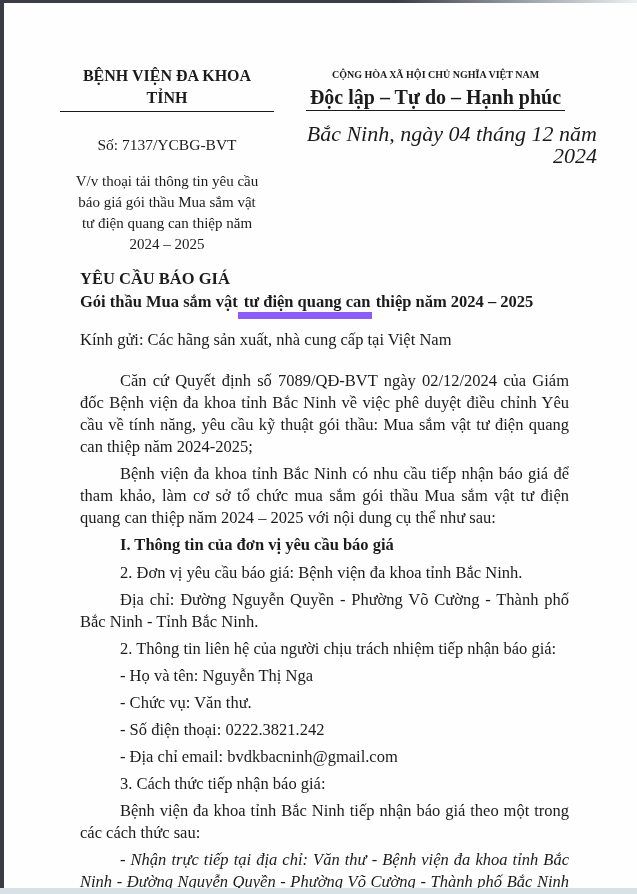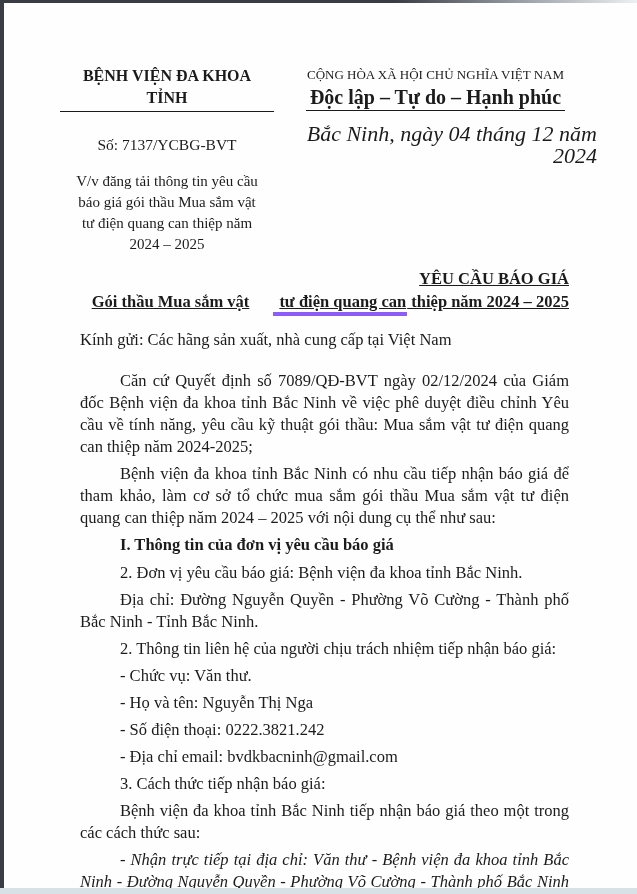--- a/index.html
+++ b/index.html
@@ -45,40 +45,39 @@
   }
   .h-left { width: 214px; text-align: center; flex: none; }
   .h-right { flex: 1; text-align: center; }
   .agency { font-size: 16px; letter-spacing: 0.2px; }
   .unit   { font-size: 16px; font-weight: bold; margin-top: 1px; }
   .u-line {
     display: inline-block;
     border-bottom: 1.6px solid #1a1a1a;
     padding: 0 4px 2px 4px;
   }
-  .motto1 { font-size: 13px; font-weight: normal; }
+  .motto1 { font-size: 10px; font-weight: bold; }
   .motto2 { font-size: 20px; font-weight: bold; margin-top: 0px; }
   .row2 { margin-top: 11px; align-items: center; }
   .doc-number { font-size: 15.5px; }
   .h-date { flex: 1; text-align: right; font-style: italic; font-size: 22px; }
   .subject {
     width: 214px;
     margin-left: -20px;
     margin-top: 4px;
     text-align: center;
     font-size: 15px;
     line-height: 21px;
   }
-  .title { text-align: right; margin-top: 12px; line-height: 23px; text-decoration: underline; }
+  .title { text-align: left; margin-top: 12px; line-height: 23px; }
   .title-1 { font-weight: bold; font-size: 16.5px; }
   .title-2 { font-weight: bold; font-size: 16.5px; }
   .t-u {
-    border-bottom: 4px solid #8b5cf6;
+    border-bottom: 7px solid #8b5cf6;
     padding: 0 1px 1px 6px;
-    margin-left: 24px;
   }
   .salutation { text-align: left; margin-top: 16px; }
   .para {
     margin: 0 0 5px 0;
     text-align: justify;
     text-indent: 40px;
   }
   .para.first { margin-top: 19px; }
   .heading {
     font-weight: bold;
@@ -107,43 +106,43 @@
         <div class="motto2"><span class="u-line">Độc lập – Tự do – Hạnh phúc</span></div>
       </div>
     </div>
 
     <div class="hdr-row row2">
       <div class="h-left doc-number">Số: 7137/YCBG-BVT</div>
       <div class="h-date">Bắc Ninh, ngày 04 tháng 12 năm 2024</div>
     </div>
 
     <div class="subject">
-      <div>V/v đăng tải thông tin yêu cầu</div>
+      <div>V/v thoại tải thông tin yêu cầu</div>
       <div>báo giá gói thầu Mua sắm vật</div>
       <div>tư điện quang can thiệp năm</div>
       <div>2024 – 2025</div>
     </div>
 
     <div class="title">
       <div class="title-1">YÊU CẦU BÁO GIÁ</div>
       <div class="title-2"><span>Gói thầu Mua sắm vật</span><span class="t-u">tư điện quang can</span><span> thiệp năm 2024 – 2025</span></div>
     </div>
 
     <div class="salutation">Kính gửi: Các hãng sản xuất, nhà cung cấp tại Việt Nam</div>
 
     <p class="para first">Căn cứ Quyết định số 7089/QĐ-BVT ngày 02/12/2024 của Giám đốc Bệnh viện đa khoa tỉnh Bắc Ninh về việc phê duyệt điều chỉnh Yêu cầu về tính năng, yêu cầu kỹ thuật gói thầu: Mua sắm vật tư điện quang can thiệp năm 2024-2025;</p>
     <p class="para">Bệnh viện đa khoa tỉnh Bắc Ninh có nhu cầu tiếp nhận báo giá để tham khảo, làm cơ sở tổ chức mua sắm gói thầu Mua sắm vật tư điện quang can thiệp năm 2024 – 2025 với nội dung cụ thể như sau:</p>
 
     <div class="heading">I. Thông tin của đơn vị yêu cầu báo giá</div>
 
     <div class="line">2. Đơn vị yêu cầu báo giá: Bệnh viện đa khoa tỉnh Bắc Ninh.</div>
     <div class="line">Địa chỉ: Đường Nguyễn Quyền - Phường Võ Cường - Thành phố Bắc Ninh - Tỉnh Bắc Ninh.</div>
     <div class="line">2. Thông tin liên hệ của người chịu trách nhiệm tiếp nhận báo giá:</div>
+    <div class="line">- Họ và tên: Nguyễn Thị Nga</div>
     <div class="line">- Chức vụ: Văn thư.</div>
-    <div class="line">- Họ và tên: Nguyễn Thị Nga</div>
     <div class="line">- Số điện thoại: 0222.3821.242</div>
     <div class="line">- Địa chỉ email: bvdkbacninh@gmail.com</div>
     <div class="line">3. Cách thức tiếp nhận báo giá:</div>
     <div class="line">Bệnh viện đa khoa tỉnh Bắc Ninh tiếp nhận báo giá theo một trong các cách thức sau:</div>
     <div class="line italic">- Nhận trực tiếp tại địa chỉ: Văn thư - Bệnh viện đa khoa tỉnh Bắc Ninh - Đường Nguyễn Quyền - Phường Võ Cường - Thành phố Bắc Ninh - Tỉnh Bắc Ninh.</div>
 
   </div>
 </div>
 
 <div class="edge-top"></div>

